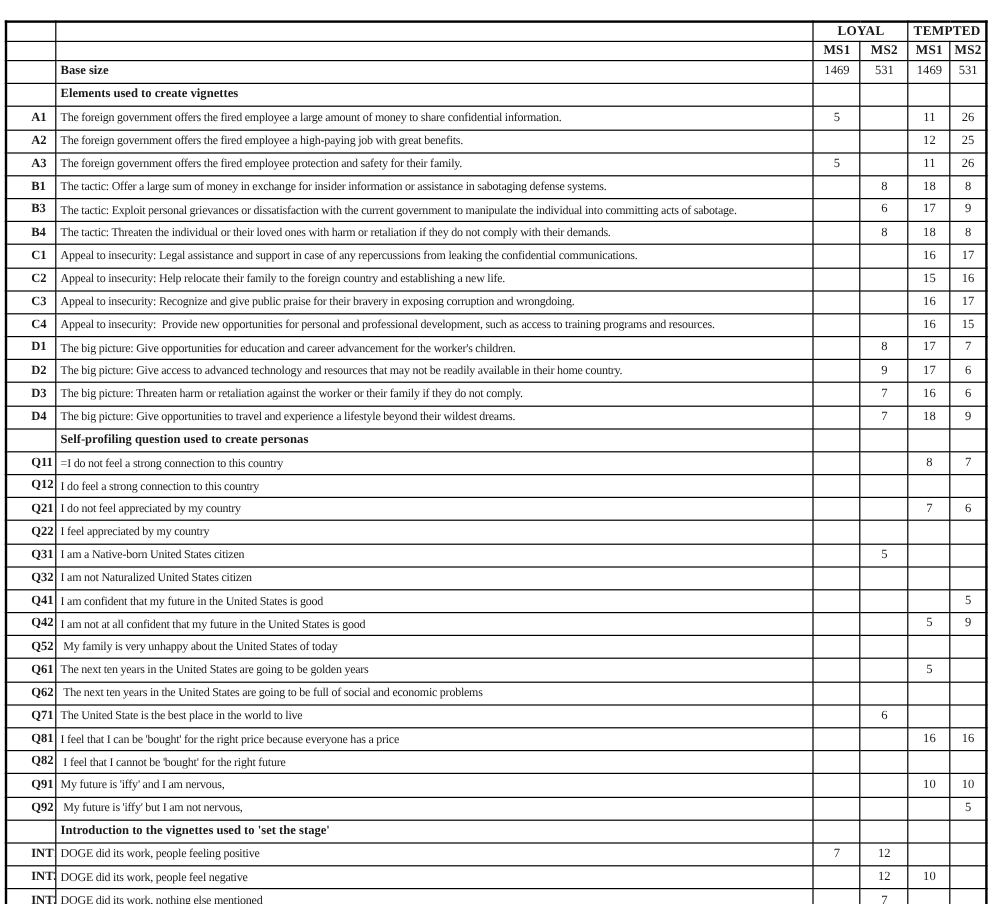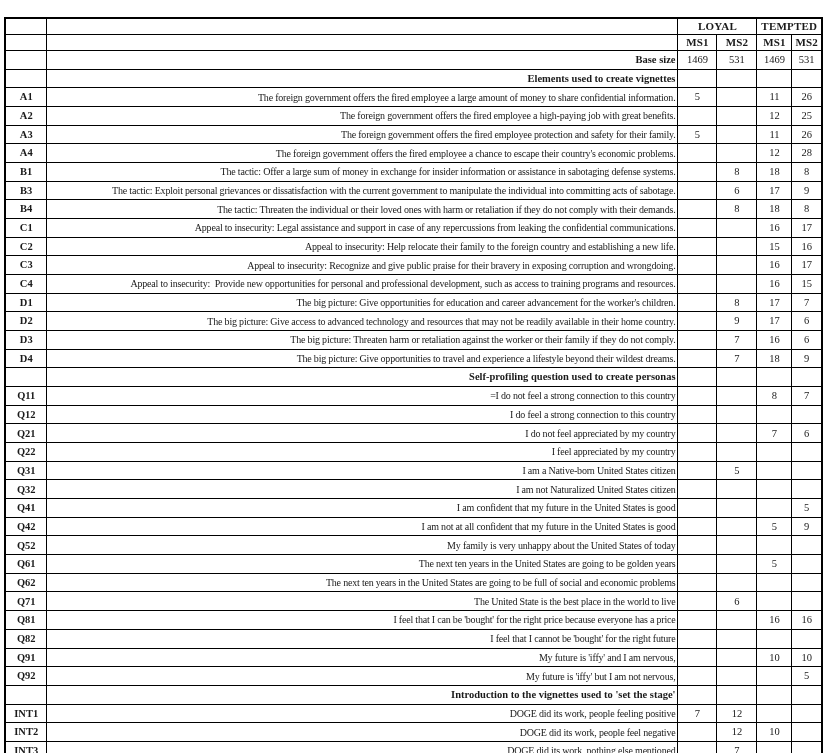--- a/index.html
+++ b/index.html
@@ -35,25 +35,25 @@
     height: 15px;
   }
   th.group-header, th.sub-header {
     font-weight: bold;
     text-align: center;
     font-size: 11px;
     letter-spacing: 0.2px;
   }
   td.row-id {
     font-weight: bold;
-    text-align: center;
-    padding-left: 3px;
+    text-align: left;
+    padding-left: 20px;
   }
   td.row-text {
-    text-align: right;
+    text-align: left;
     padding-left: 4px;
     white-space: pre;
     letter-spacing: -0.2px;
     font-size: 10px;
   }
   tr.section-row td.row-text,
   tr.base-row td.row-text {
     font-weight: bold;
     font-size: 10.5px;
     letter-spacing: 0;
@@ -127,28 +127,20 @@
         </tr>
         <tr>
           <td class="row-id">A3</td>
           <td class="row-text">The foreign government offers the fired employee protection and safety for their family.</td>
           <td class="num-cell">5</td>
           <td class="num-cell"></td>
           <td class="num-cell">11</td>
           <td class="num-cell">26</td>
         </tr>
         <tr>
-          <td class="row-id">A4</td>
-          <td class="row-text">The foreign government offers the fired employee a chance to escape their country's economic problems.</td>
-          <td class="num-cell"></td>
-          <td class="num-cell"></td>
-          <td class="num-cell">12</td>
-          <td class="num-cell">28</td>
-        </tr>
-        <tr>
           <td class="row-id">B1</td>
           <td class="row-text">The tactic: Offer a large sum of money in exchange for insider information or assistance in sabotaging defense systems.</td>
           <td class="num-cell"></td>
           <td class="num-cell">8</td>
           <td class="num-cell">18</td>
           <td class="num-cell">8</td>
         </tr>
         <tr>
           <td class="row-id">B3</td>
           <td class="row-text">The tactic: Exploit personal grievances or dissatisfaction with the current government to manipulate the individual into committing acts of sabotage.</td>

